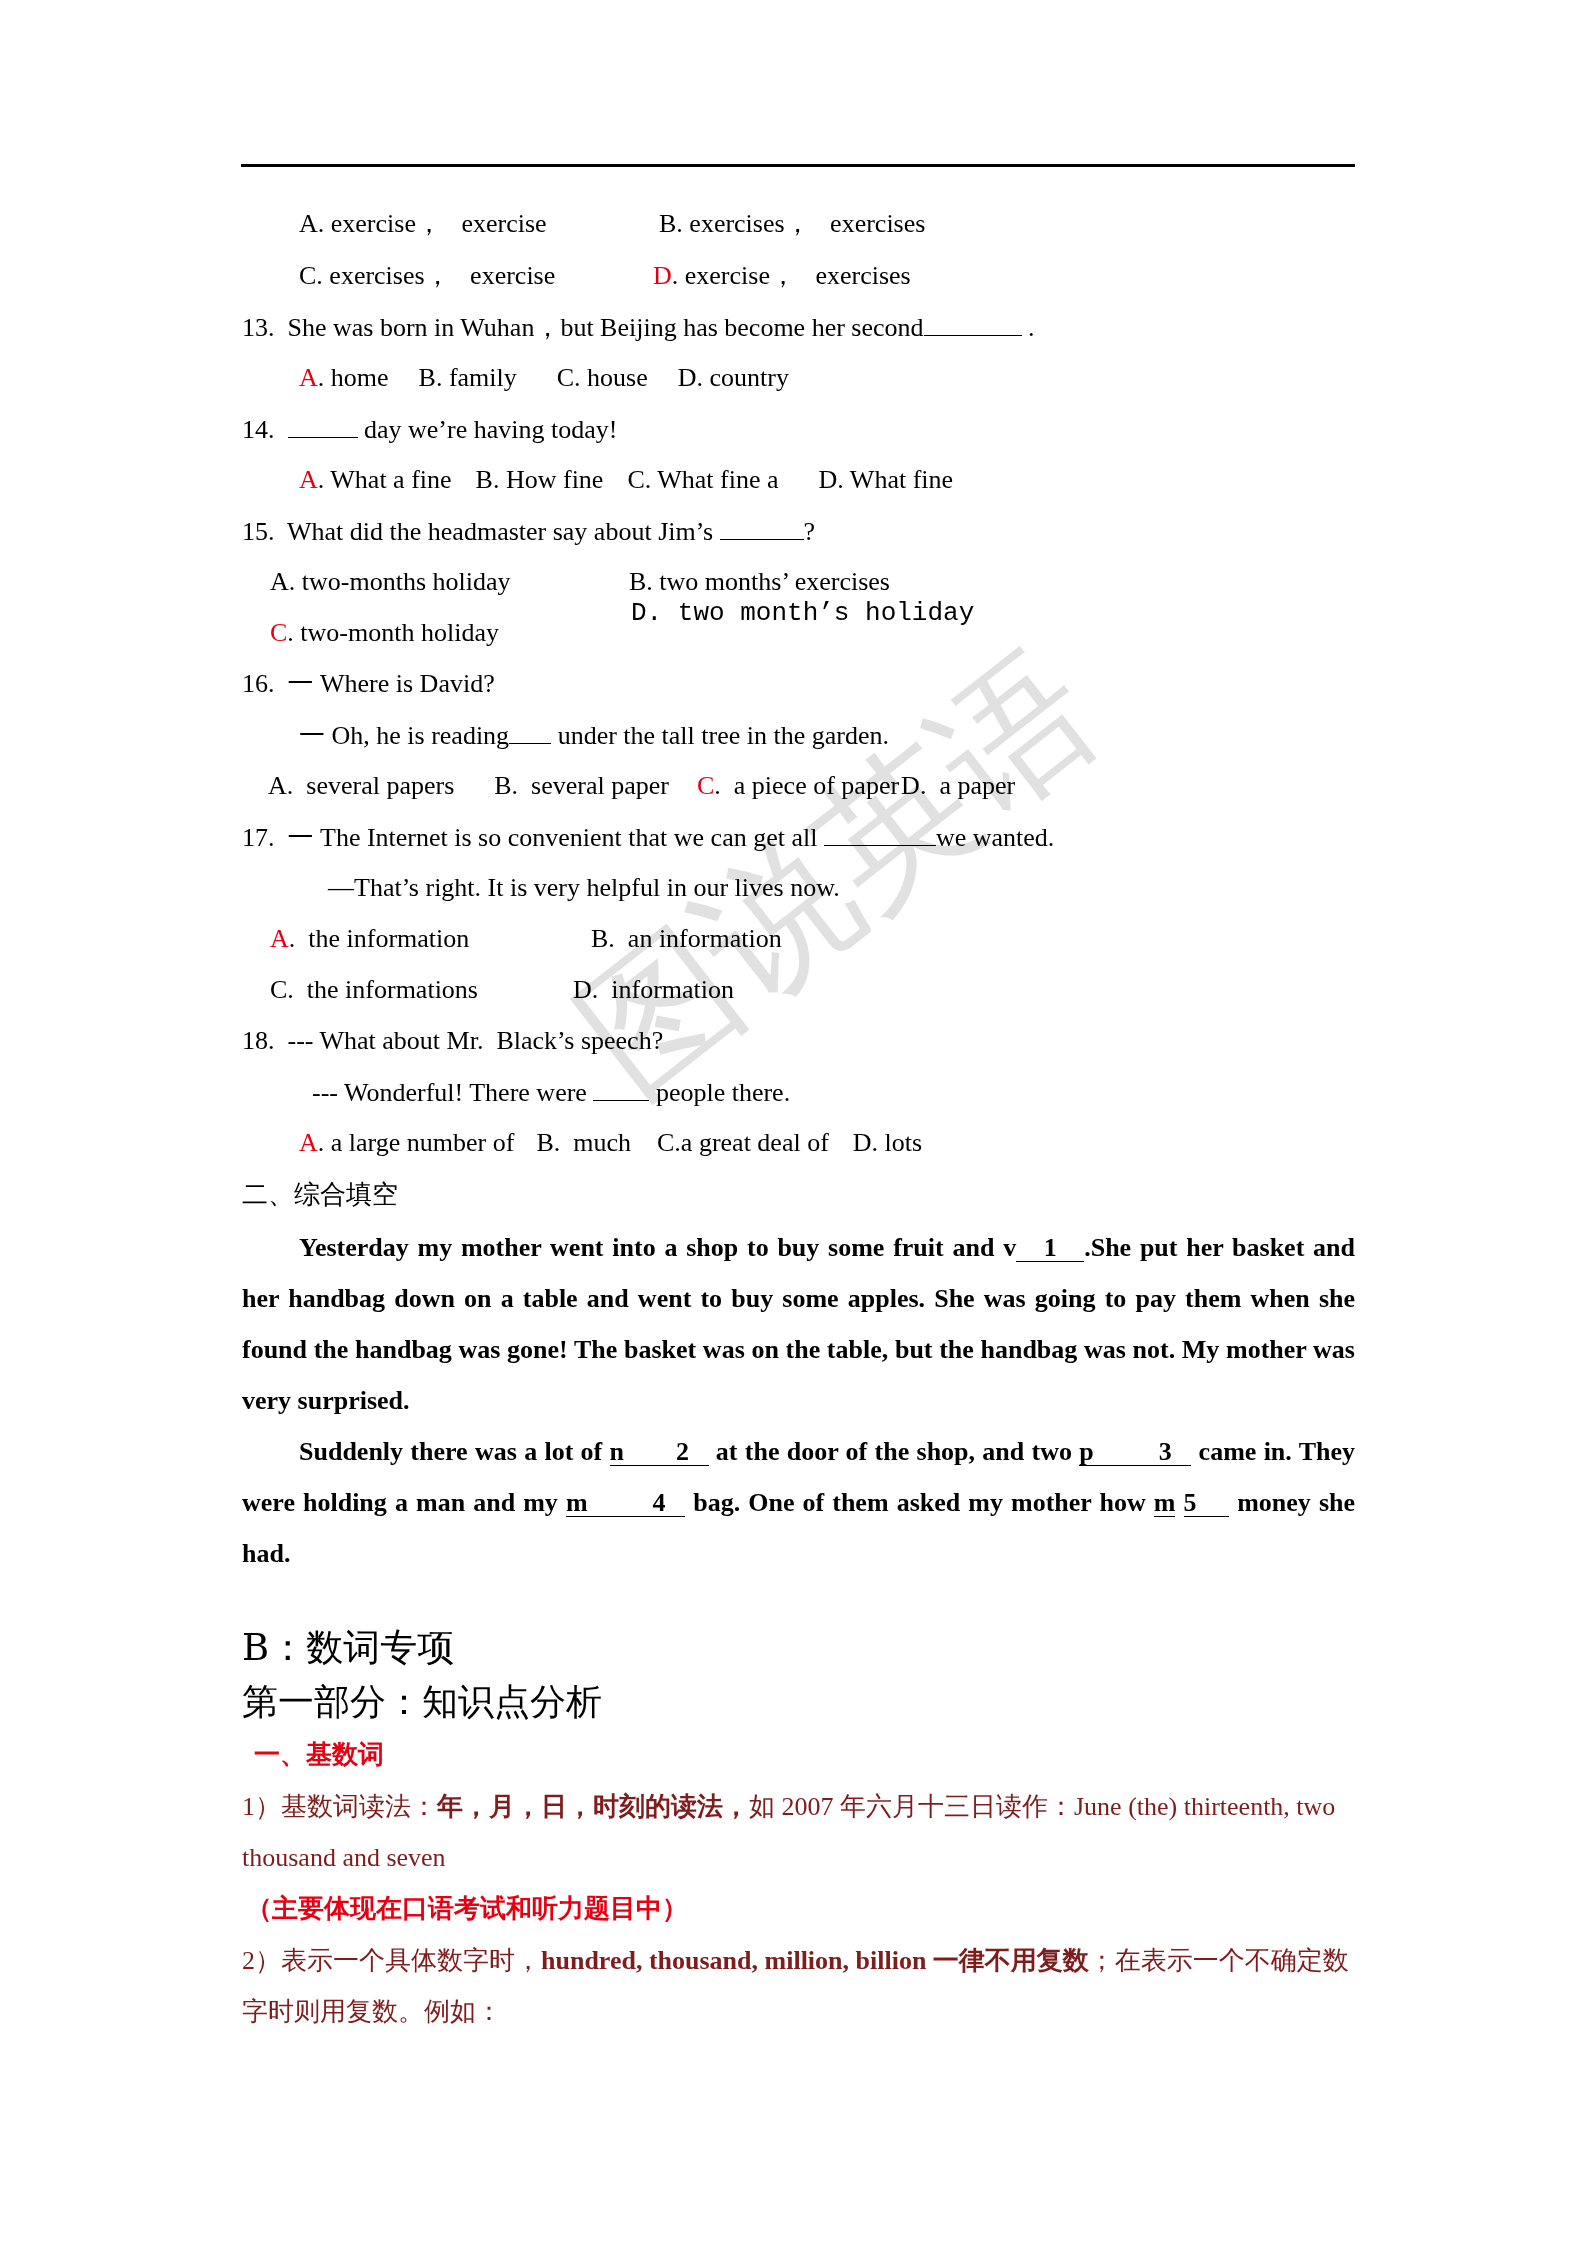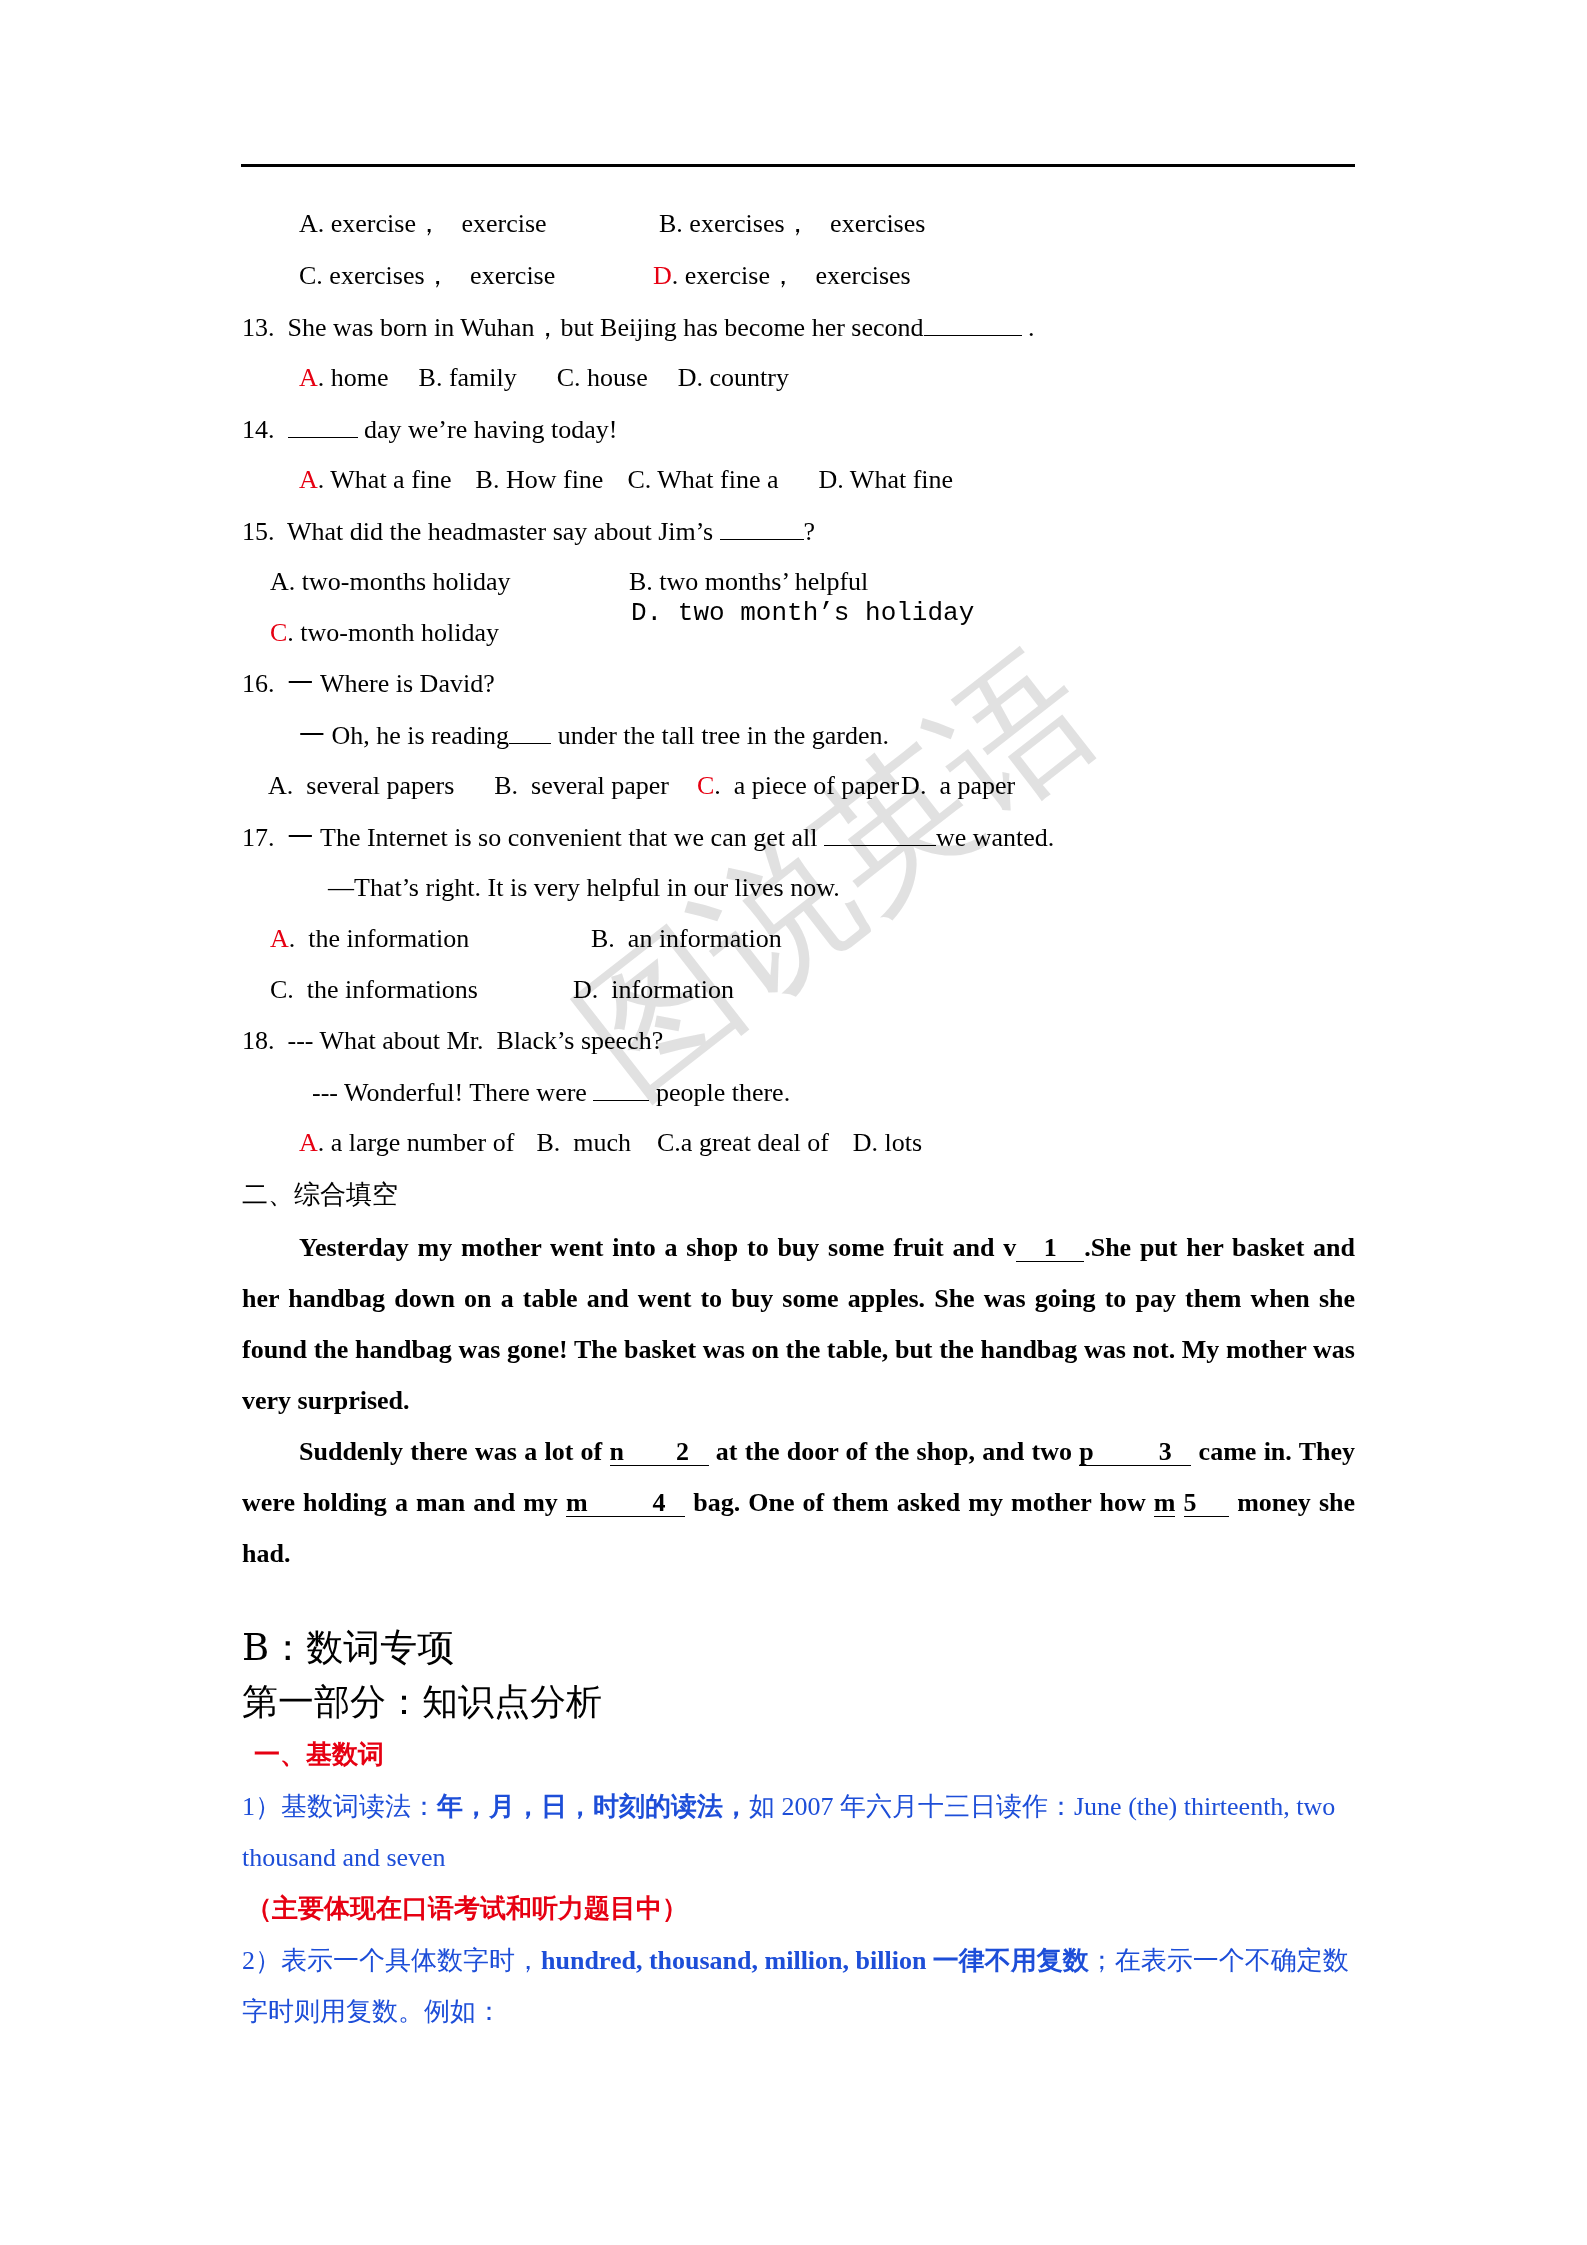--- a/index.html
+++ b/index.html
@@ -6,21 +6,21 @@
   body{width:1587px;height:2245px;position:relative;overflow:hidden;
        font-family:"Liberation Serif","DejaVu Serif",serif;color:#000;}
   .rule{position:absolute;left:241px;top:164px;width:1114px;height:3px;background:#000;}
   .ln{position:absolute;font-size:26px;line-height:32px;white-space:pre;}
   .red{color:#e60012;}
   .blank{display:inline-block;border-bottom:1.5px solid #000;height:24px;vertical-align:baseline;text-align:center;}
   .para{position:absolute;left:242px;width:1113px;font-size:26px;line-height:51px;text-align:justify;text-indent:57px;font-weight:bold;}
   .para .fill{display:inline-block;border-bottom:1.5px solid #000;line-height:26px;text-indent:0;}
   .h1{position:absolute;left:242px;font-size:37px;line-height:44px;font-family:"DejaVu Serif",serif;}
   .h2{position:absolute;left:242px;font-size:36px;line-height:44px;font-family:"DejaVu Serif",serif;}
-  .rl{position:absolute;left:242px;width:1113px;font-size:26px;line-height:51px;color:#1d4ed8;}
+  .rl{position:absolute;left:242px;width:1113px;font-size:26px;line-height:51px;color:#7f1d1d;}
   .bold{font-weight:bold;}
   .watermark{position:absolute;left:540px;top:980px;font-size:150px;color:rgba(170,170,170,0.35);
              transform:rotate(-38deg);transform-origin:left top;font-family:"DejaVu Sans",sans-serif;white-space:nowrap;pointer-events:none;}
 </style>
 </head>
 <body>
 
 <div class="rule"></div>
 
 <div class="watermark">图说英语</div>
@@ -31,21 +31,21 @@
 <div class="ln" style="left:653px;top:260px;"><span class="red">D</span><span>. exercise，   exercises</span></div>
 
 <div class="ln" style="left:230px;top:311px;margin-left:12px;"><span>13.</span>  <span>She was born in Wuhan，but Beijing has become her second</span><span class="blank" style="width:98px"></span><span> .</span></div>
 <div class="ln" style="left:299px;top:362px;"><span class="red">A</span><span>. home</span><span style="display:inline-block;width:30px"></span><span>B</span><span>. family</span><span style="display:inline-block;width:40px"></span><span>C</span><span>. house</span><span style="display:inline-block;width:30px"></span><span>D</span><span>. country</span></div>
 
 <div class="ln" style="left:242px;top:413px;"><span>14.</span>  <span class="blank" style="width:70px"></span><span> day we’re having today!</span></div>
 <div class="ln" style="left:299px;top:464px;"><span class="red">A</span><span>. What a fine</span><span style="display:inline-block;width:24px"></span><span>B</span><span>. How fine</span><span style="display:inline-block;width:24px"></span><span>C</span><span>. What fine a</span><span style="display:inline-block;width:40px"></span><span>D</span><span>. What fine</span></div>
 
 <div class="ln" style="left:242px;top:515px;"><span>15.</span>  <span>What did the headmaster say about Jim’s </span><span class="blank" style="width:84px"></span><span>?</span></div>
 <div class="ln" style="left:270px;top:566px;"><span>A</span><span>. two-months holiday</span></div>
-<div class="ln" style="left:629px;top:566px;"><span>B</span><span>. two months’ helpful</span></div>
+<div class="ln" style="left:629px;top:566px;"><span>B</span><span>. two months’ exercises</span></div>
 <div class="ln" style="left:270px;top:617px;"><span class="red">C</span><span>. two-month holiday</span></div>
 <div class="ln" style="left:631px;top:597px;font-family:Liberation Mono, monospace;"><span>D</span><span>. two month’s holiday</span></div>
 
 <div class="ln" style="left:242px;top:668px;"><span>16.</span>  <span>一 Where is David?</span></div>
 <div class="ln" style="left:299px;top:719px;"><span>一 Oh, he is reading</span><span class="blank" style="width:42px"></span><span> under the tall tree in the garden.</span></div>
 <div class="ln" style="left:268px;top:770px;"><span>A</span><span>.  several papers</span><span style="display:inline-block;width:40px"></span><span>B</span><span>.  several paper</span><span style="display:inline-block;width:28px"></span><span class="red">C</span><span>.  a piece of paper</span><span style="display:inline-block;width:2px"></span><span>D</span><span>.  a paper</span></div>
 
 <div class="ln" style="left:242px;top:821px;"><span>17.</span>  <span>一 The Internet is so convenient that we can get all </span><span class="blank" style="width:112px"></span><span>we wanted.</span></div>
 <div class="ln" style="left:296px;top:872px;margin-left:32px;"><span>—That’s right. It is very helpful in our lives now.</span></div>
 <div class="ln" style="left:270px;top:923px;"><span class="red">A</span><span>.  the information</span></div>

